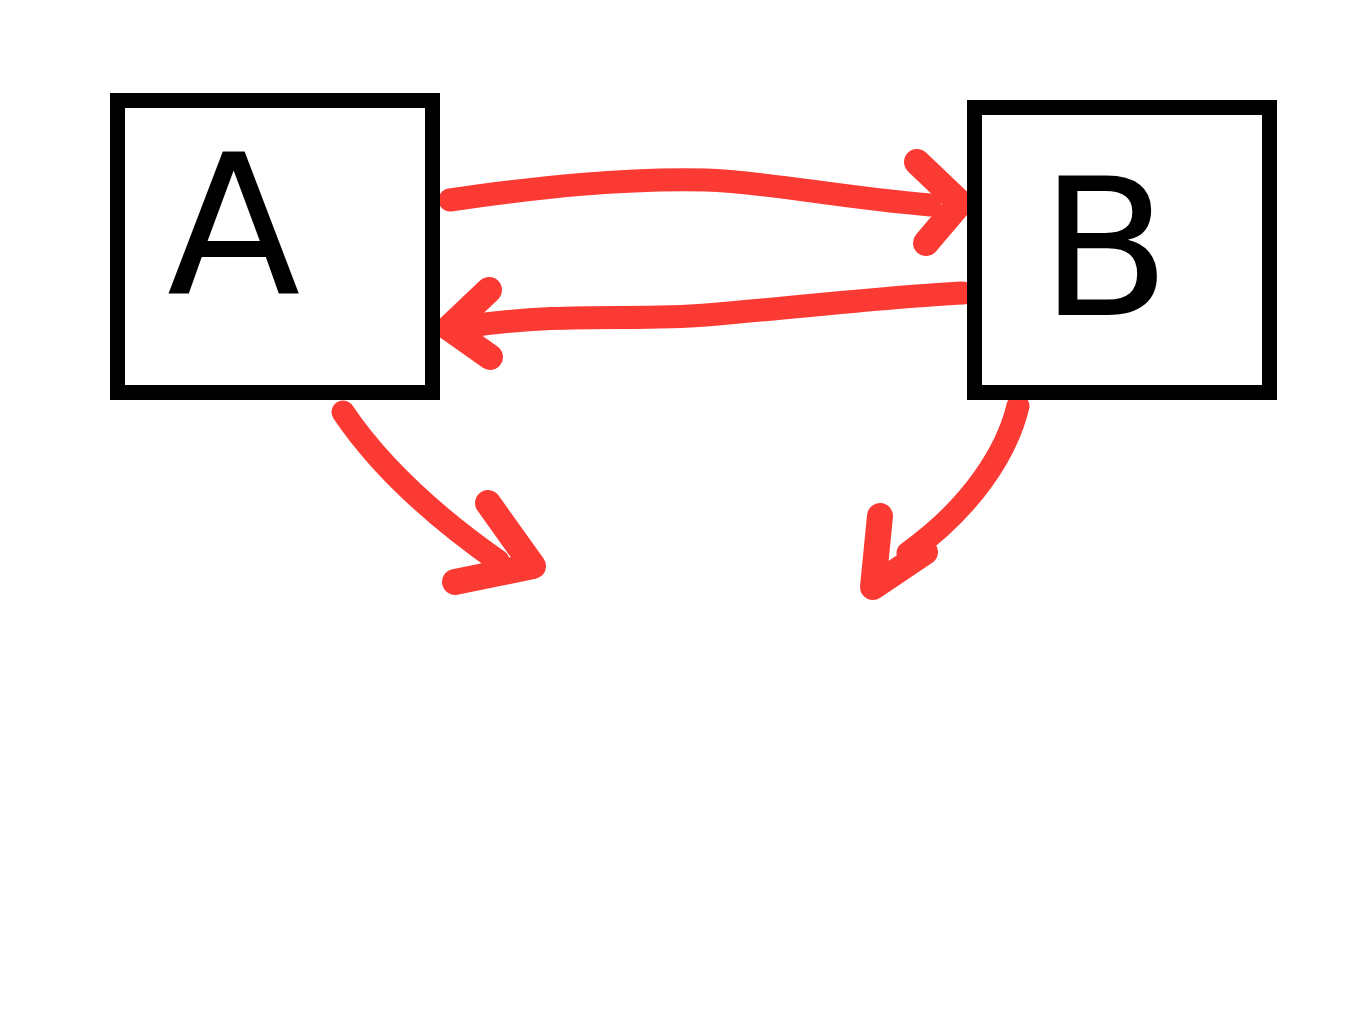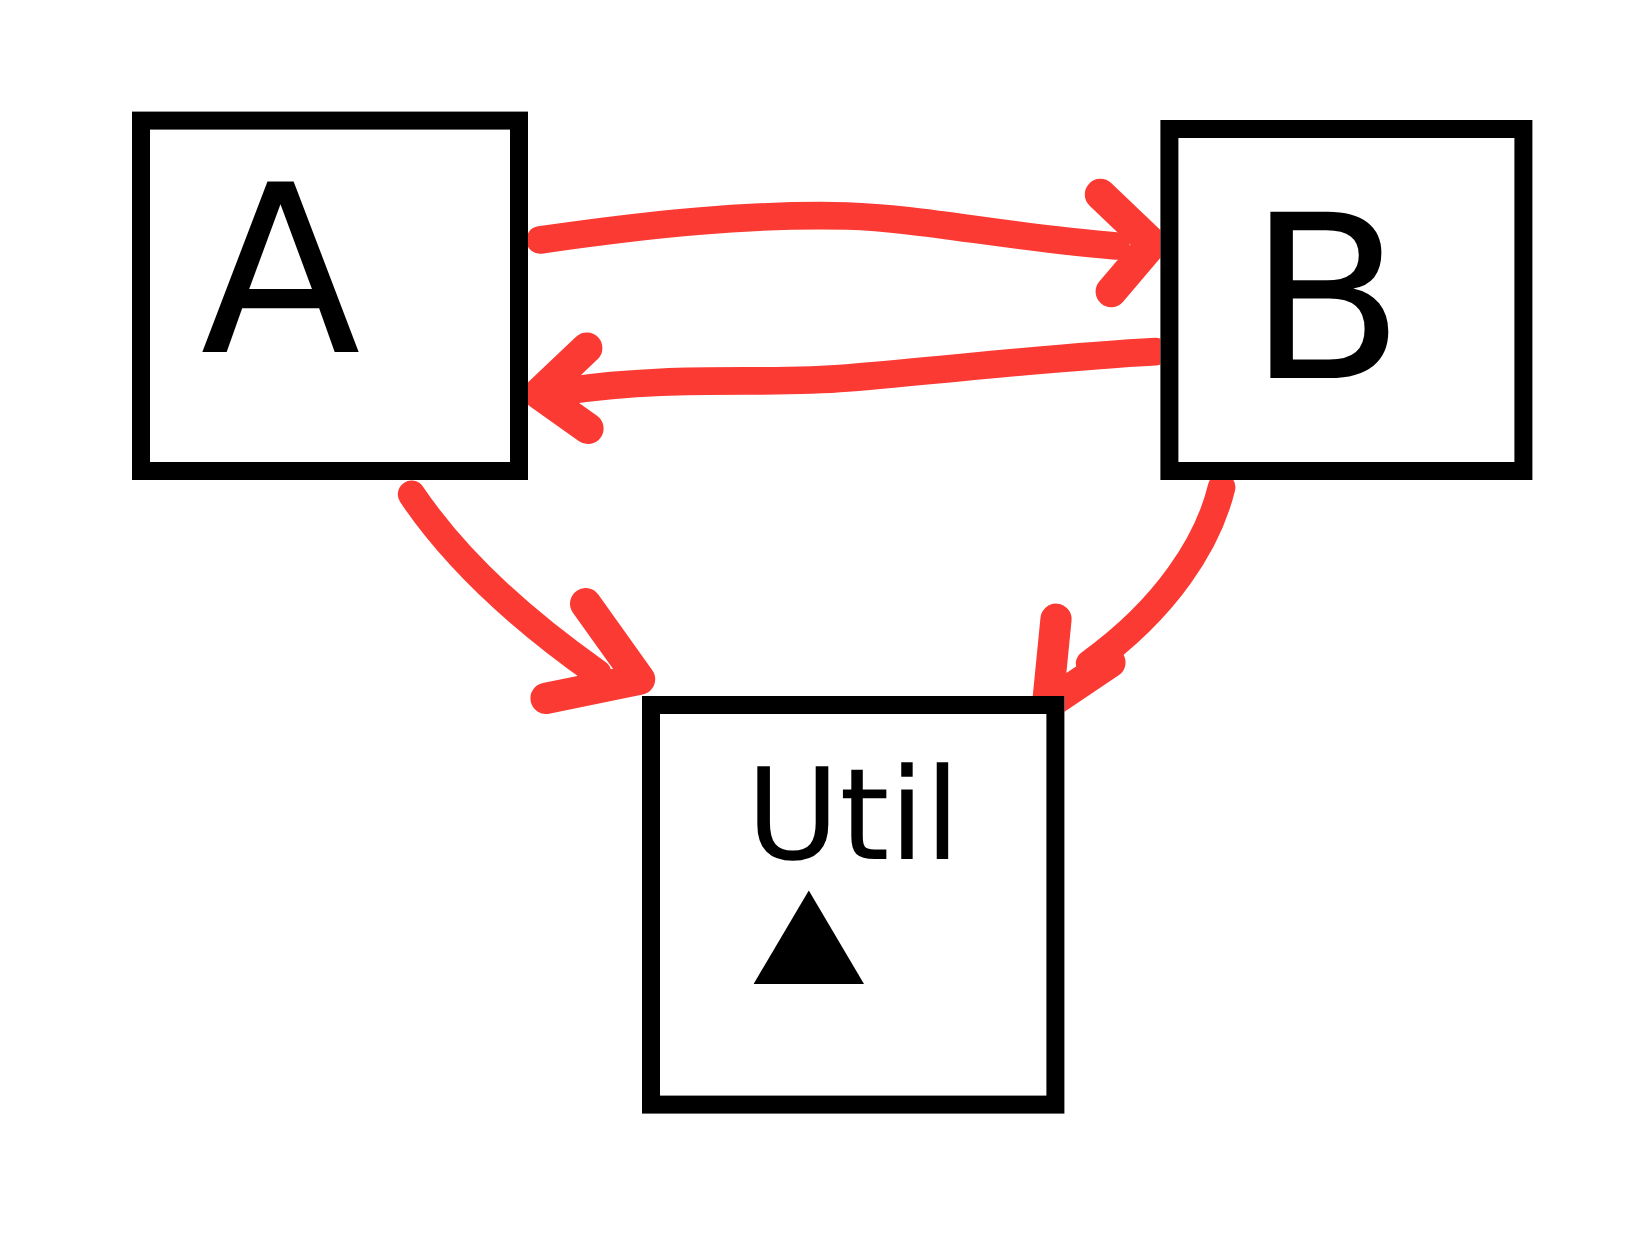--- a/index.html
+++ b/index.html
@@ -85,20 +85,14 @@
   </svg>
 
   <div class="node node-a">
     <span class="label label-a">A</span>
   </div>
 
   <div class="node node-b">
     <span class="label label-b">B</span>
   </div>
 
-  <div class="node node-util">
-    <span class="label label-util">Util</span>
-    <svg class="triangle-icon" viewBox="0 0 92 78" xmlns="http://www.w3.org/2000/svg">
-      <polygon points="46,0 92,78 0,78" fill="#000000"></polygon>
-    </svg>
-  </div>
 
 </div>
 
 </body></html>

